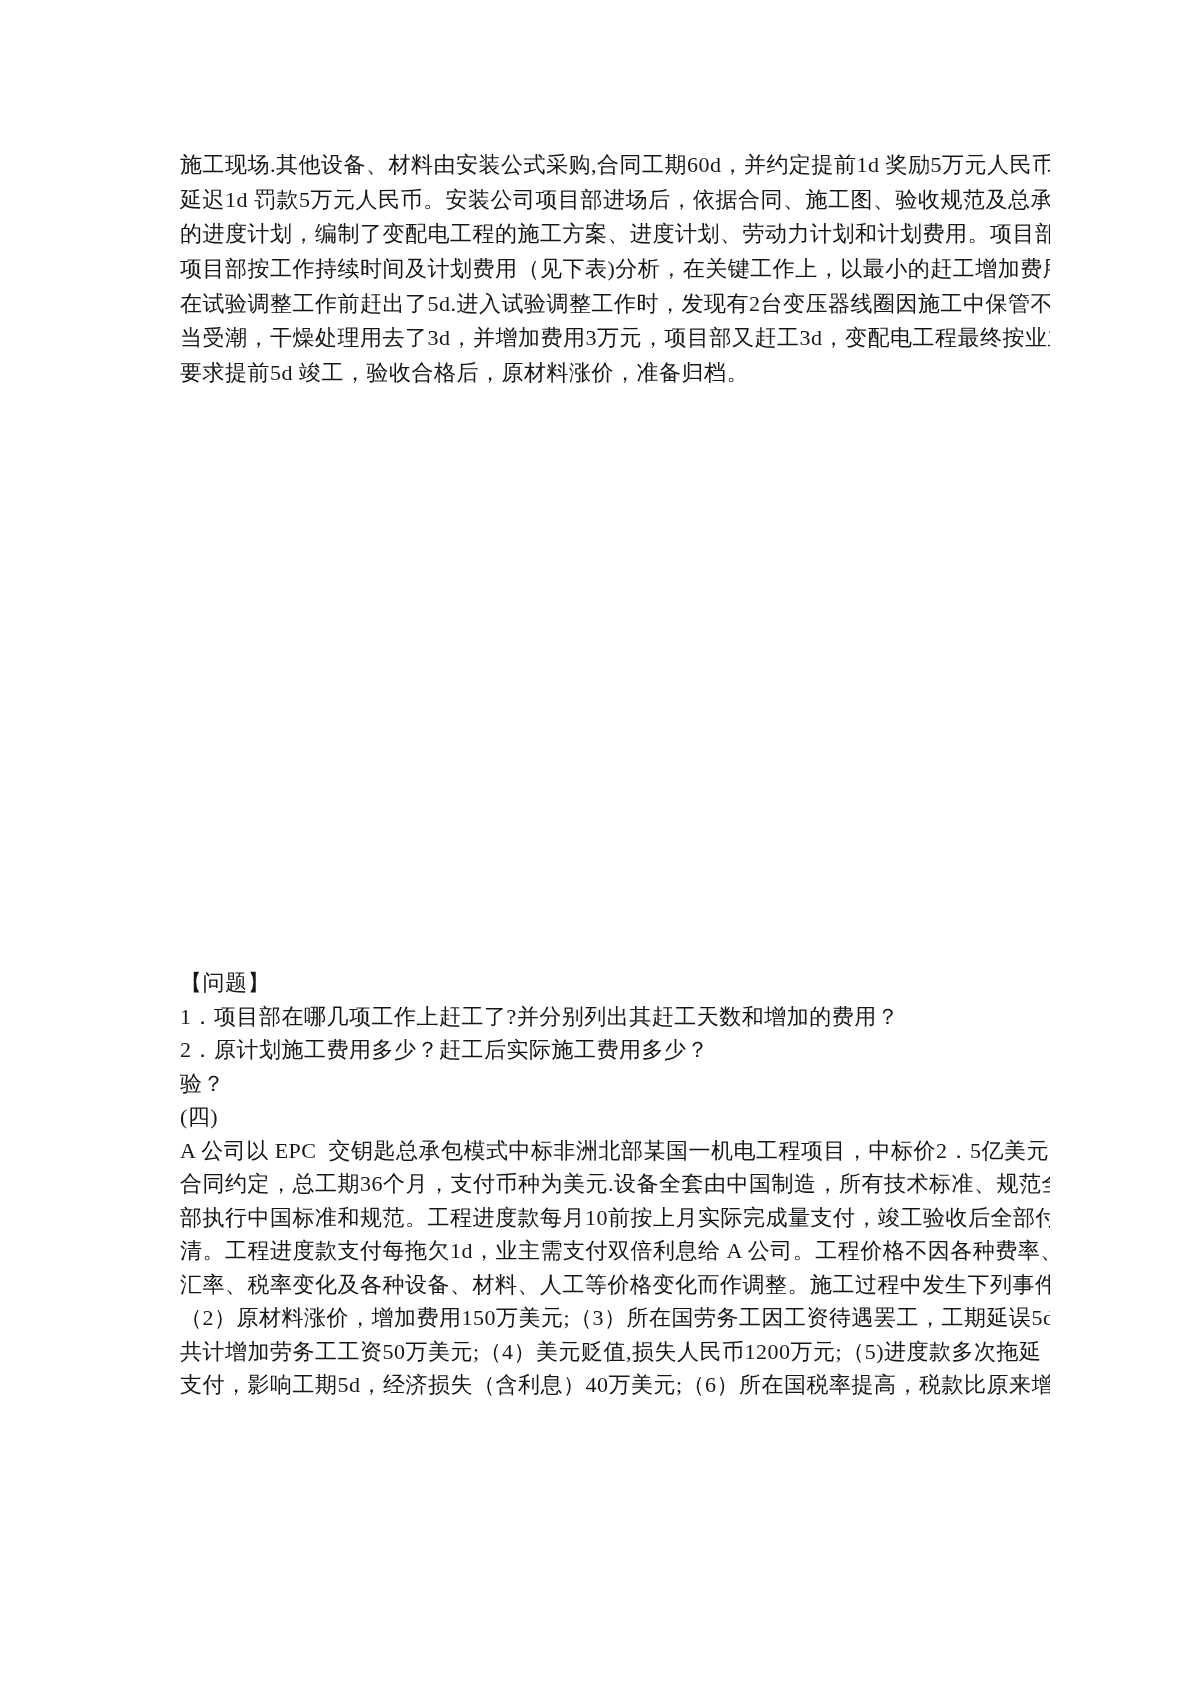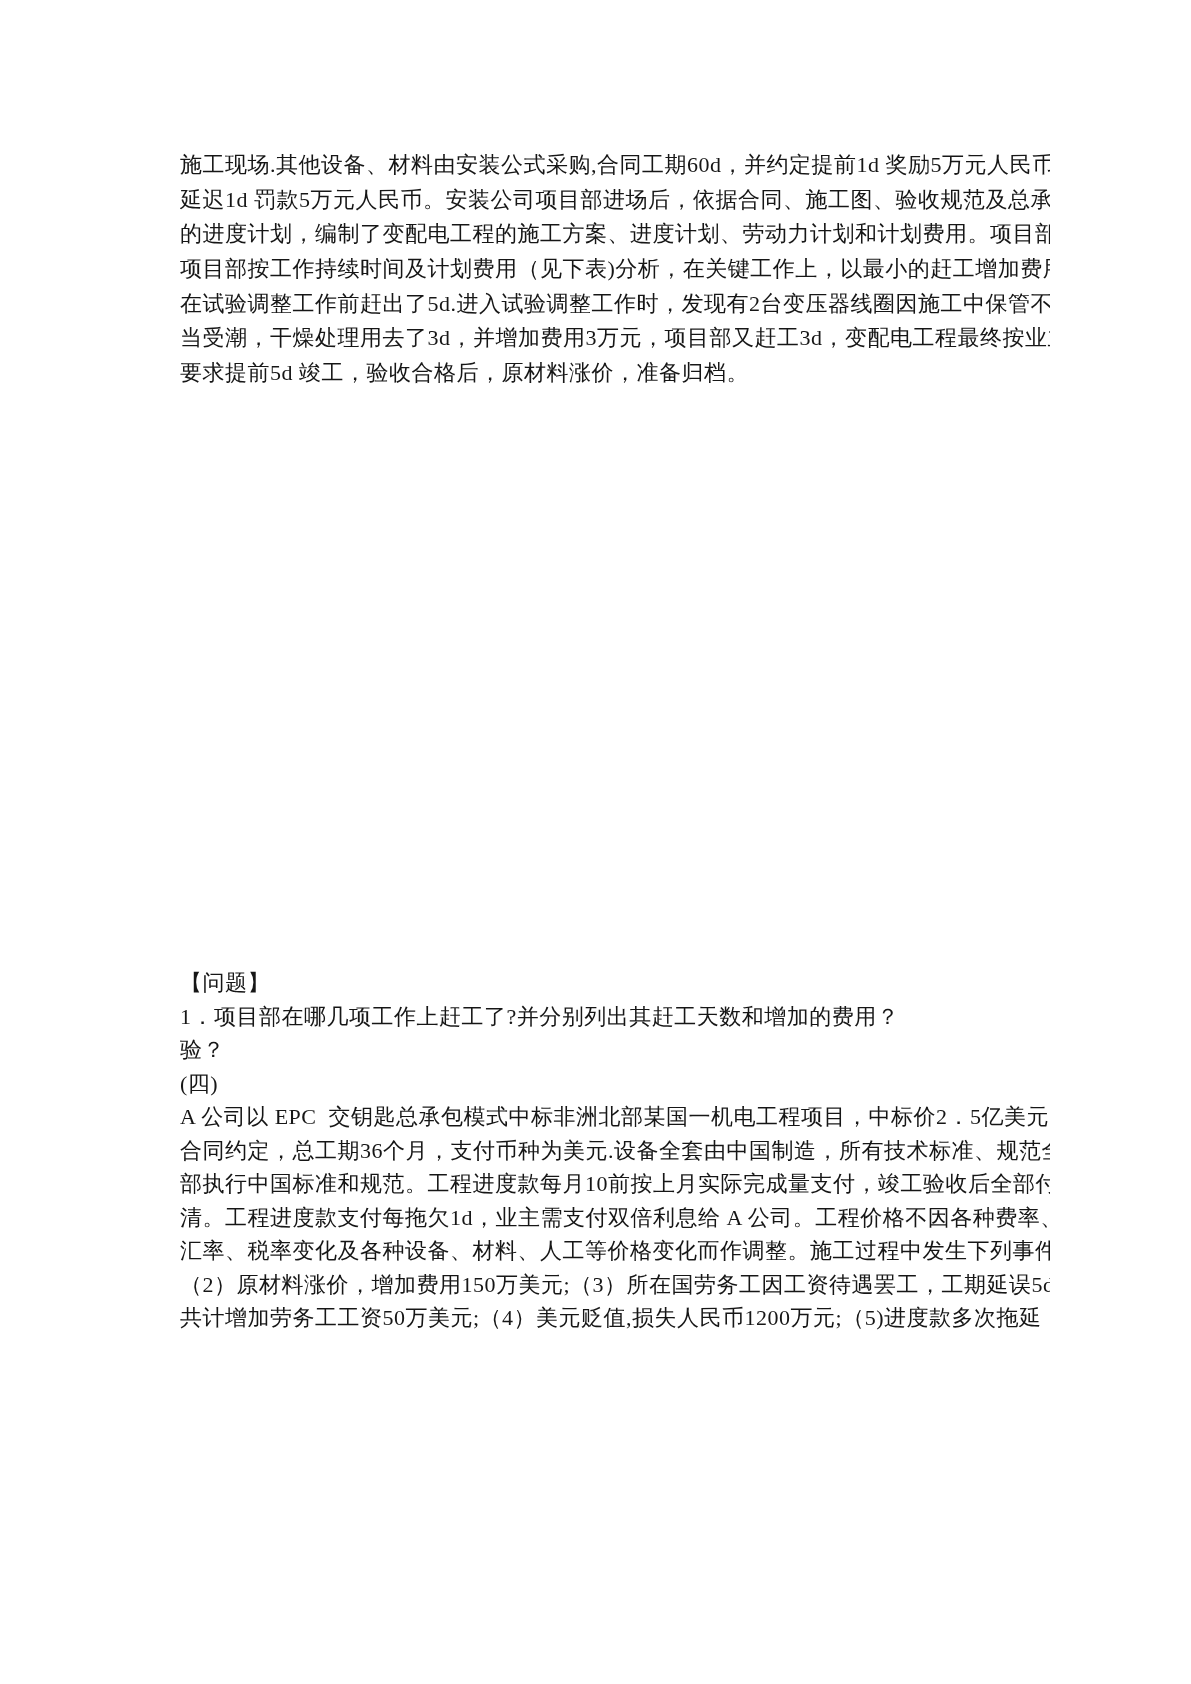--- a/index.html
+++ b/index.html
@@ -45,27 +45,29 @@
       <div class="line">项目部按工作持续时间及计划费用（见下表)分析，在关键工作上，以最小的赶工增加费用,</div>
       <div class="line">在试验调整工作前赶出了5d.进入试验调整工作时，发现有2台变压器线圈因施工中保管不</div>
       <div class="line">当受潮，干燥处理用去了3d，并增加费用3万元，项目部又赶工3d，变配电工程最终按业主</div>
       <div class="line">要求提前5d 竣工，验收合格后，原材料涨价，准备归档。</div>
     </section>
 
   <section class="block block2">
     <div class="line heading">【问题】</div>
     <div>
         <div class="line">1．项目部在哪几项工作上赶工了?并分别列出其赶工天数和增加的费用？</div>
+        <div class="line">2．原计划施工费用多少？赶工后实际施工费用多少？</div>
         <div class="line">验？</div>
       </div>
     <div class="line">(四)</div>
     <div>
         <div class="line">A 公司以 EPC  交钥匙总承包模式中标非洲北部某国一机电工程项目，中标价2．5亿美元.</div>
         <div class="line">合同约定，总工期36个月，支付币种为美元.设备全套由中国制造，所有技术标准、规范全</div>
         <div class="line">部执行中国标准和规范。工程进度款每月10前按上月实际完成量支付，竣工验收后全部付</div>
         <div class="line">清。工程进度款支付每拖欠1d，业主需支付双倍利息给 A 公司。工程价格不因各种费率、</div>
         <div class="line">汇率、税率变化及各种设备、材料、人工等价格变化而作调整。施工过程中发生下列事件.</div>
         <div class="line">（2）原材料涨价，增加费用150万美元;（3）所在国劳务工因工资待遇罢工，工期延误5d,</div>
         <div class="line">共计增加劳务工工资50万美元;（4）美元贬值,损失人民币1200万元;（5)进度款多次拖延</div>
+        <div class="line">支付，影响工期5d，经济损失（含利息）40万美元;（6）所在国税率提高，税款比原来增</div>
       </div>
   </section>
 
 </div>
 
 </body></html>

